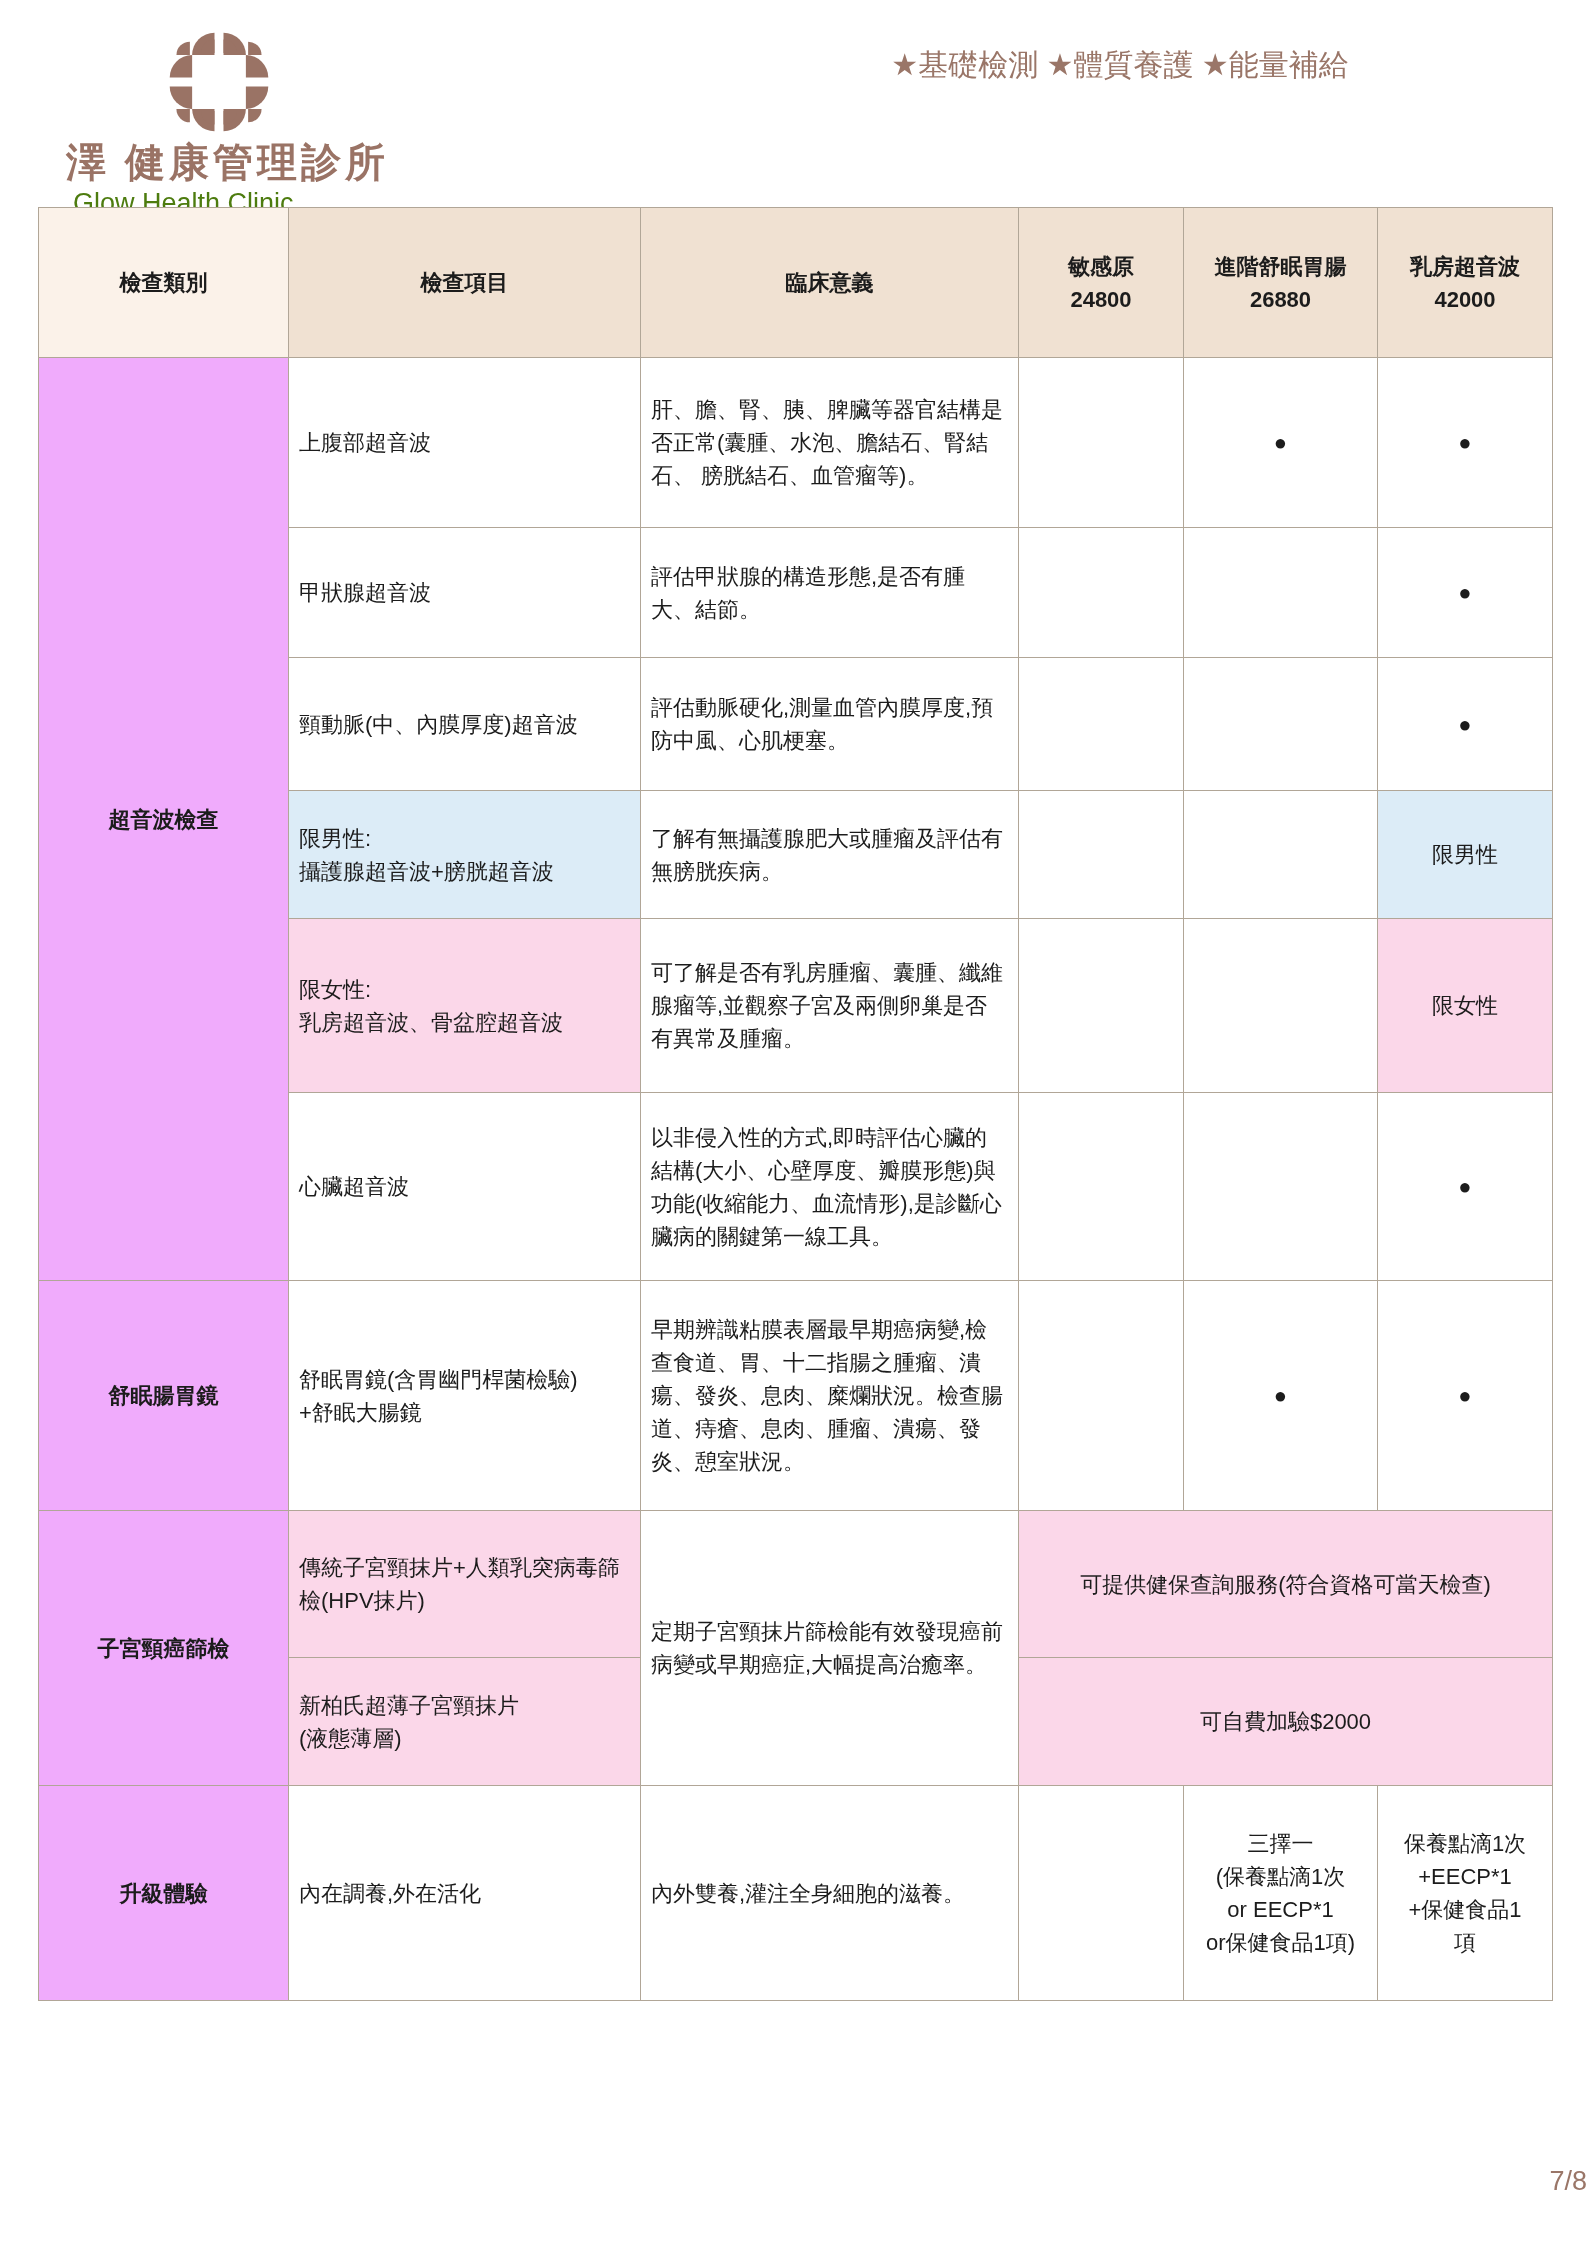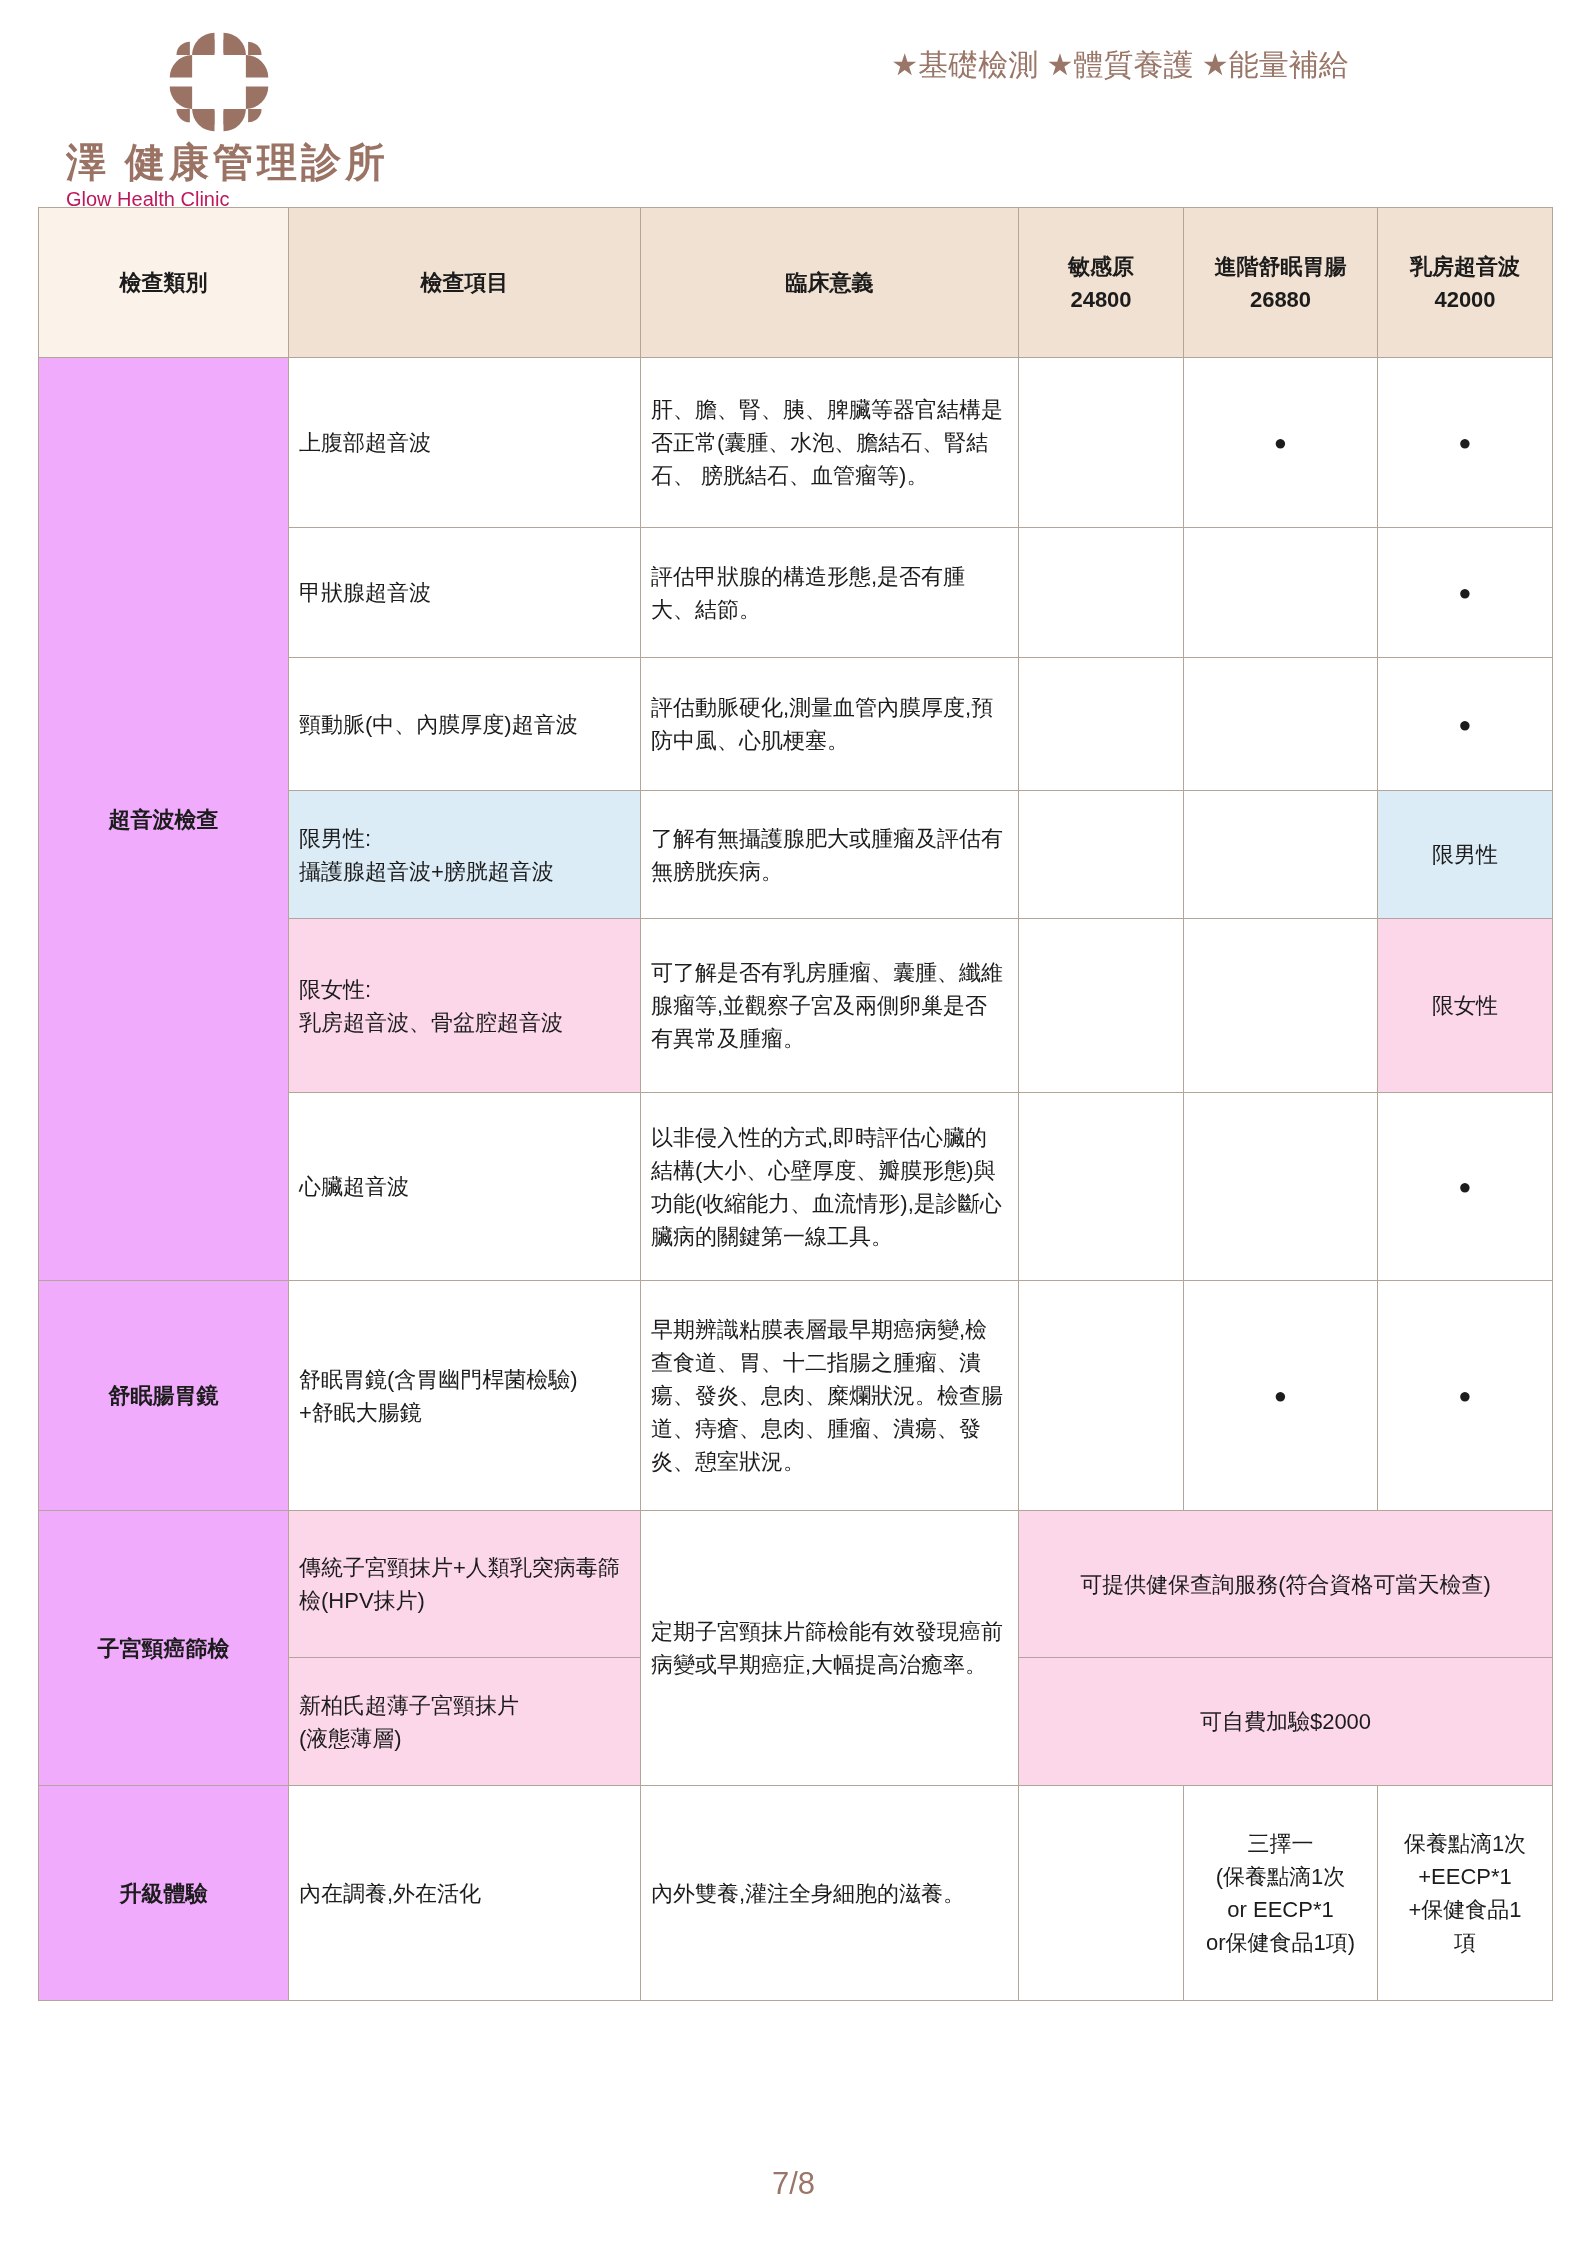--- a/index.html
+++ b/index.html
@@ -9,21 +9,21 @@
     background:#ffffff;
     font-family:"Liberation Sans","DejaVu Sans",sans-serif;
     color:#1c1c1c;
     overflow:hidden;
   }
   
   .brand{position:absolute;left:48px;top:26px;display:flex;align-items:center;flex-direction:column;}
   .brand-logo{width:112px;height:112px;flex:0 0 auto;}
   .brand-names{margin-left:18px;}
   .brand-zh{font-size:40px;font-weight:bold;color:#9a7365;letter-spacing:4px;line-height:1.2;}
-  .brand-en{font-size:20px;color:#be185d;line-height:1.3;}
+  .brand-en{font-size:27px;color:#4d7c0f;line-height:1.3;margin-left:7px;}
   .title-block{
     position:absolute;left:830px;top:44px;width:580px;
     text-align:center;color:#9a7668;
   }
   .page-title{font-size:35px;line-height:1.3;}
   .page-subtitle{font-size:30px;line-height:1.4;}
   
   table.checkup{
     position:absolute;left:38px;top:207px;
     width:1514px;table-layout:fixed;
@@ -48,21 +48,21 @@
   }
   td.item{text-align:left;padding-left:16px;}
   td.meaning{text-align:left;padding-left:16px;padding-right:14px;}
   td.plan{text-align:center;}
   td.blue{background:#dcecf7;}
   td.pink{background:#fbd7e9;}
   td.dot-cell{font-size:32px;line-height:1;}
   
   .page-number{
     position:absolute;left:0;right:0;top:2166px;
-    text-align:center;font-size:31px;color:#9a7668;
+    text-align:right;font-size:27px;color:#9a7668;
   }
 </style>
 </head>
 <body>
 
 <div id="page">
 
   <div class="brand">
     <svg class="brand-logo" viewBox="0 0 100 100" xmlns="http://www.w3.org/2000/svg">
       <g fill="#9a7365">

